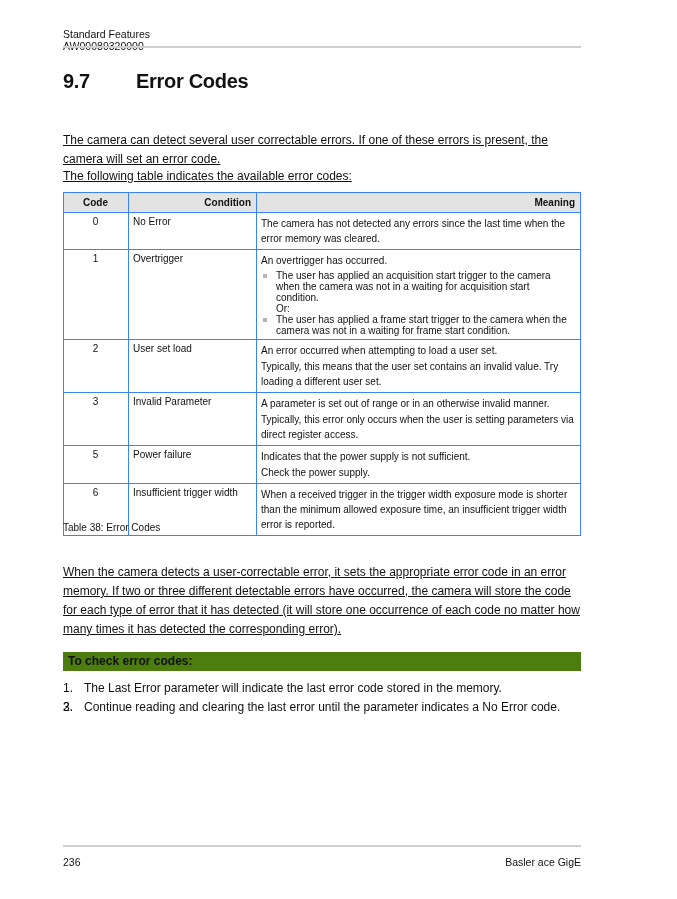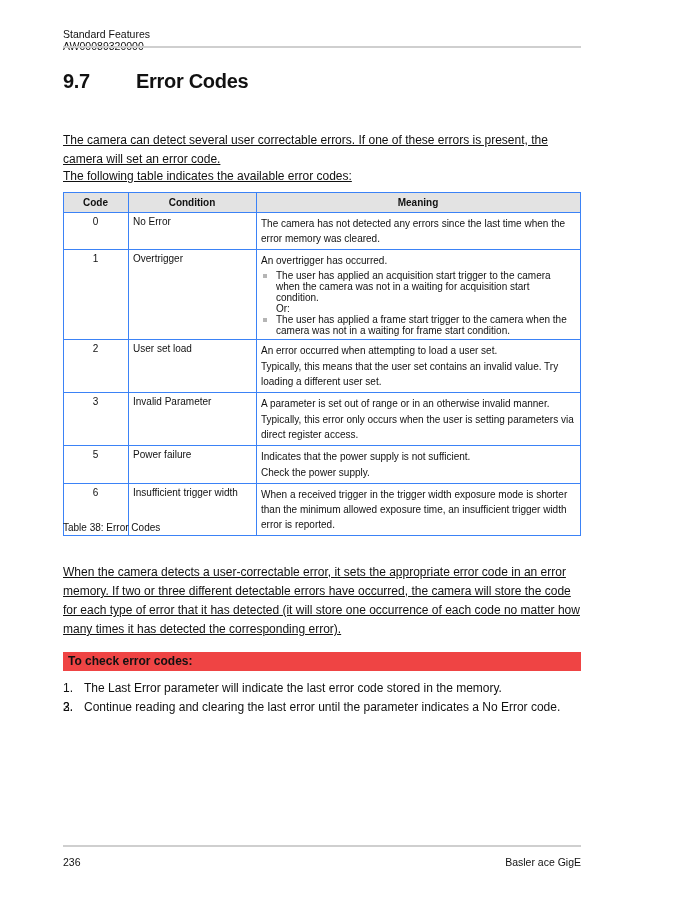--- a/index.html
+++ b/index.html
@@ -7,31 +7,31 @@
          font-family: "Liberation Sans", sans-serif; color: #111; }
   .hdr { position: absolute; left: 63px; top: 28px; width: 518px; font-size: 10.5px;
          display: flex; justify-content: space-between; flex-direction: column; }
   .hdr-rule { position: absolute; left: 63px; top: 46px; width: 518px; height: 2px; background: #cfcfcf; }
   .title { position: absolute; left: 63px; top: 70px; font-size: 20px; font-weight: bold; letter-spacing: -0.3px; }
   .title .num { display: inline-block; width: 73px; }
   .p { position: absolute; left: 63px; width: 520px; font-size: 12px; line-height: 19px; text-decoration: underline; }
   table.codes { position: absolute; left: 63px; top: 192px; width: 518px; border-collapse: collapse;
                 font-size: 10px; }
   table.codes th, table.codes td { border: 1px solid #3b82f6; vertical-align: top; padding: 3px 5px 3px 4px; }
-  table.codes th { background: #e3e3e3; text-align: center; font-weight: bold; height: 11px; padding-top: 4px; padding-bottom: 4px; }
+  table.codes th { background: #e3e3e3; text-align: right; font-weight: bold; height: 11px; padding-top: 4px; padding-bottom: 4px; }
   table.codes th.c0, table.codes td.c0 { text-align: center; width: 55px; }
   table.codes td.c1 { width: 118px; }
   .m-line { line-height: 15px; }
   .m-line + .m-line { margin-top: 1px; }
   ul.bul { margin: 2px 0 0 0; padding: 0; list-style: none; }
   ul.bul li { position: relative; padding-left: 15px; line-height: 11px; }
   ul.bul li::before { content: ""; position: absolute; left: 2px; top: 4px; width: 4px; height: 4px; background: #b5b5b5; }
   .or { padding-left: 15px; line-height: 11px; }
   .caption { position: absolute; left: 63px; top: 522px; font-size: 10px; }
-  .box { position: absolute; left: 63px; top: 652px; width: 518px; height: 19px; background: #ef4444;
+  .box { position: absolute; left: 63px; top: 652px; width: 518px; height: 19px; background: #4d7c0f;
          font-size: 12px; font-weight: bold; line-height: 19px; }
   .box span { padding-left: 5px; }
   ol.steps { position: absolute; left: 63px; top: 678px; width: 520px; margin: 0; padding: 0; list-style: none; font-size: 12px; }
   ol.steps li { position: relative; padding-left: 21px; line-height: 17px; }
   ol.steps li .n { position: absolute; left: 0; }
   ol.steps li .sub { display: block; margin-top: 2px; }
   .ftr-rule { position: absolute; left: 63px; top: 845px; width: 518px; height: 2px; background: #cfcfcf; }
   .ftr { position: absolute; left: 63px; top: 856px; width: 518px; font-size: 10.5px;
          display: flex; justify-content: space-between; }
 </style>

